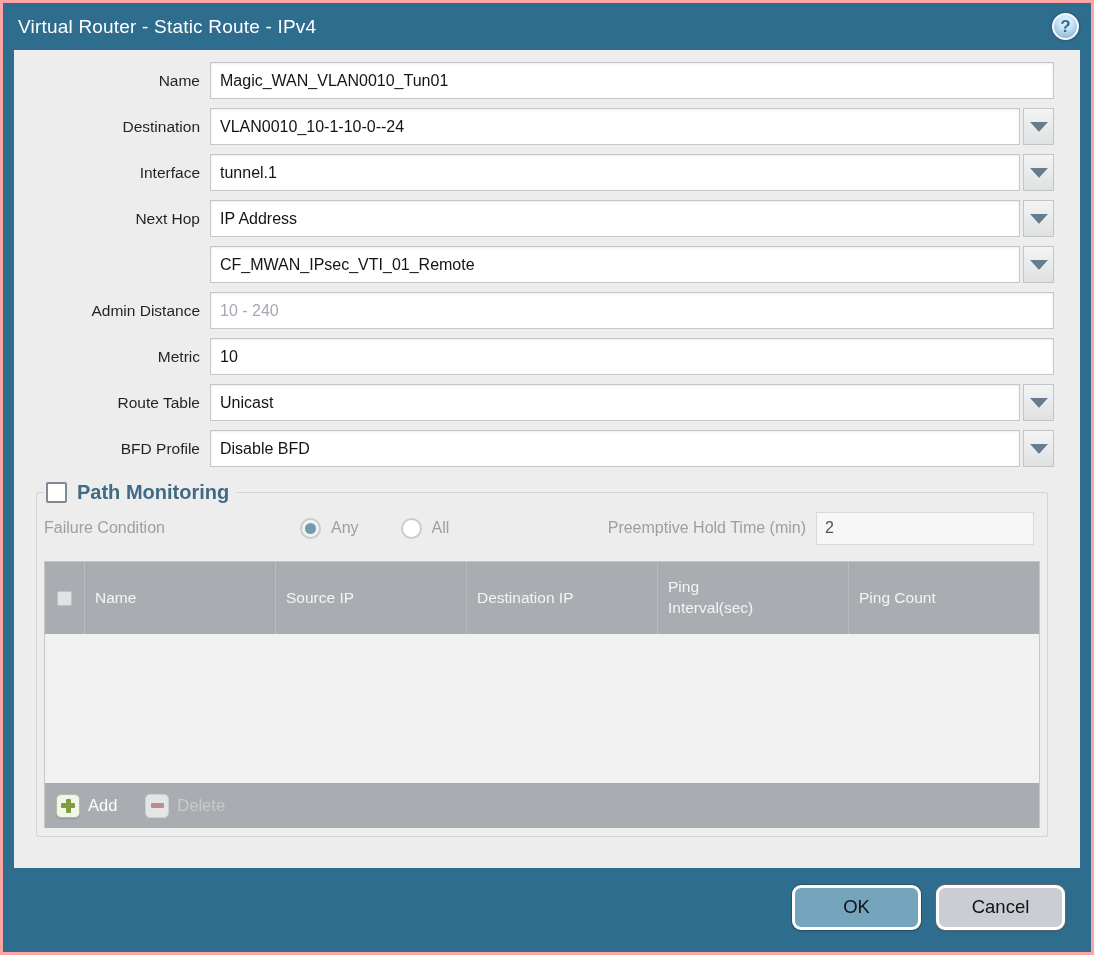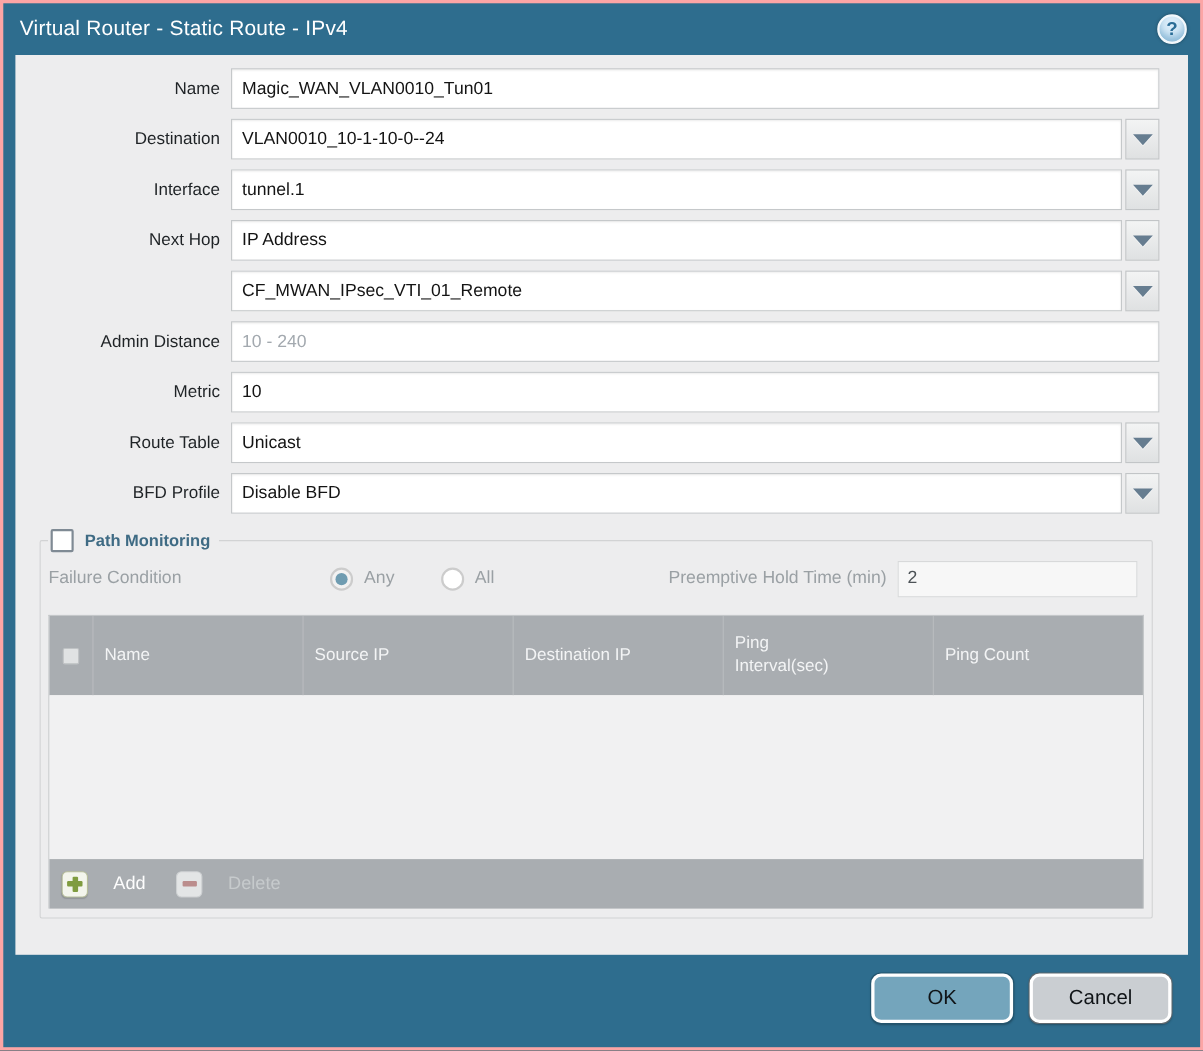--- a/index.html
+++ b/index.html
@@ -78,21 +78,21 @@
     padding: 0 7px 8px 7px;
   }
   legend.pm-legend {
     display: flex; align-items: center; gap: 10px;
     padding: 0 8px 0 2px; margin-left: 0;
   }
   .pm-checkbox {
     width: 21px; height: 21px; background: #fff;
     border: 2px solid #7f8a94; border-radius: 2px; cursor: pointer;
   }
-  .pm-title { font-size: 15px; font-weight: bold; color: #3f6b84; }
+  .pm-title { font-size: 20px; font-weight: bold; color: #3f6b84; }
 
   .pm-row {
     display: flex; align-items: center;
     height: 36px; margin: 6px 6px 15px 0;
     color: #9aa0a4; font-size: 16px;
   }
   .pm-fc-label { width: 252px; margin-right: 4px; }
   .radio {
     width: 21px; height: 21px; border-radius: 50%;
     background: #fff; border: 2px solid #cccccc;
@@ -139,21 +139,21 @@
   .icon-sq {
     width: 24px; height: 24px; border-radius: 5px;
     display: flex; align-items: center; justify-content: center;
     position: relative;
   }
   .icon-add { background: #f3f5ec; border: 1px solid #b6bd9b; box-shadow: 0 1px 1px rgba(0,0,0,.15); }
   .icon-add::before { content: ""; position: absolute; width: 14px; height: 5px; background: #7f9c3f; border-radius: 1px; }
   .icon-add::after  { content: ""; position: absolute; width: 5px; height: 14px; background: #7f9c3f; border-radius: 1px; }
   .icon-del { background: #e3e5e6; border: 1px solid #cdd0d2; }
   .icon-del::before { content: ""; position: absolute; width: 13px; height: 5px; background: #bb8d8d; border-radius: 1px; }
-  .tbl-btn .t { font-size: 16.5px; margin-left: 15px; }
+  .tbl-btn .t { font-size: 16.5px; }
   .btn-add .t { color: #fdfdfd; }
   .btn-del .t { color: #c6cacc; }
 
   
   .footer {
     flex: 0 0 84px;
     display: flex; align-items: center; justify-content: flex-end;
     gap: 15px; padding: 0 26px 6px 0; border-radius: 20px;
   }
   .btn {

